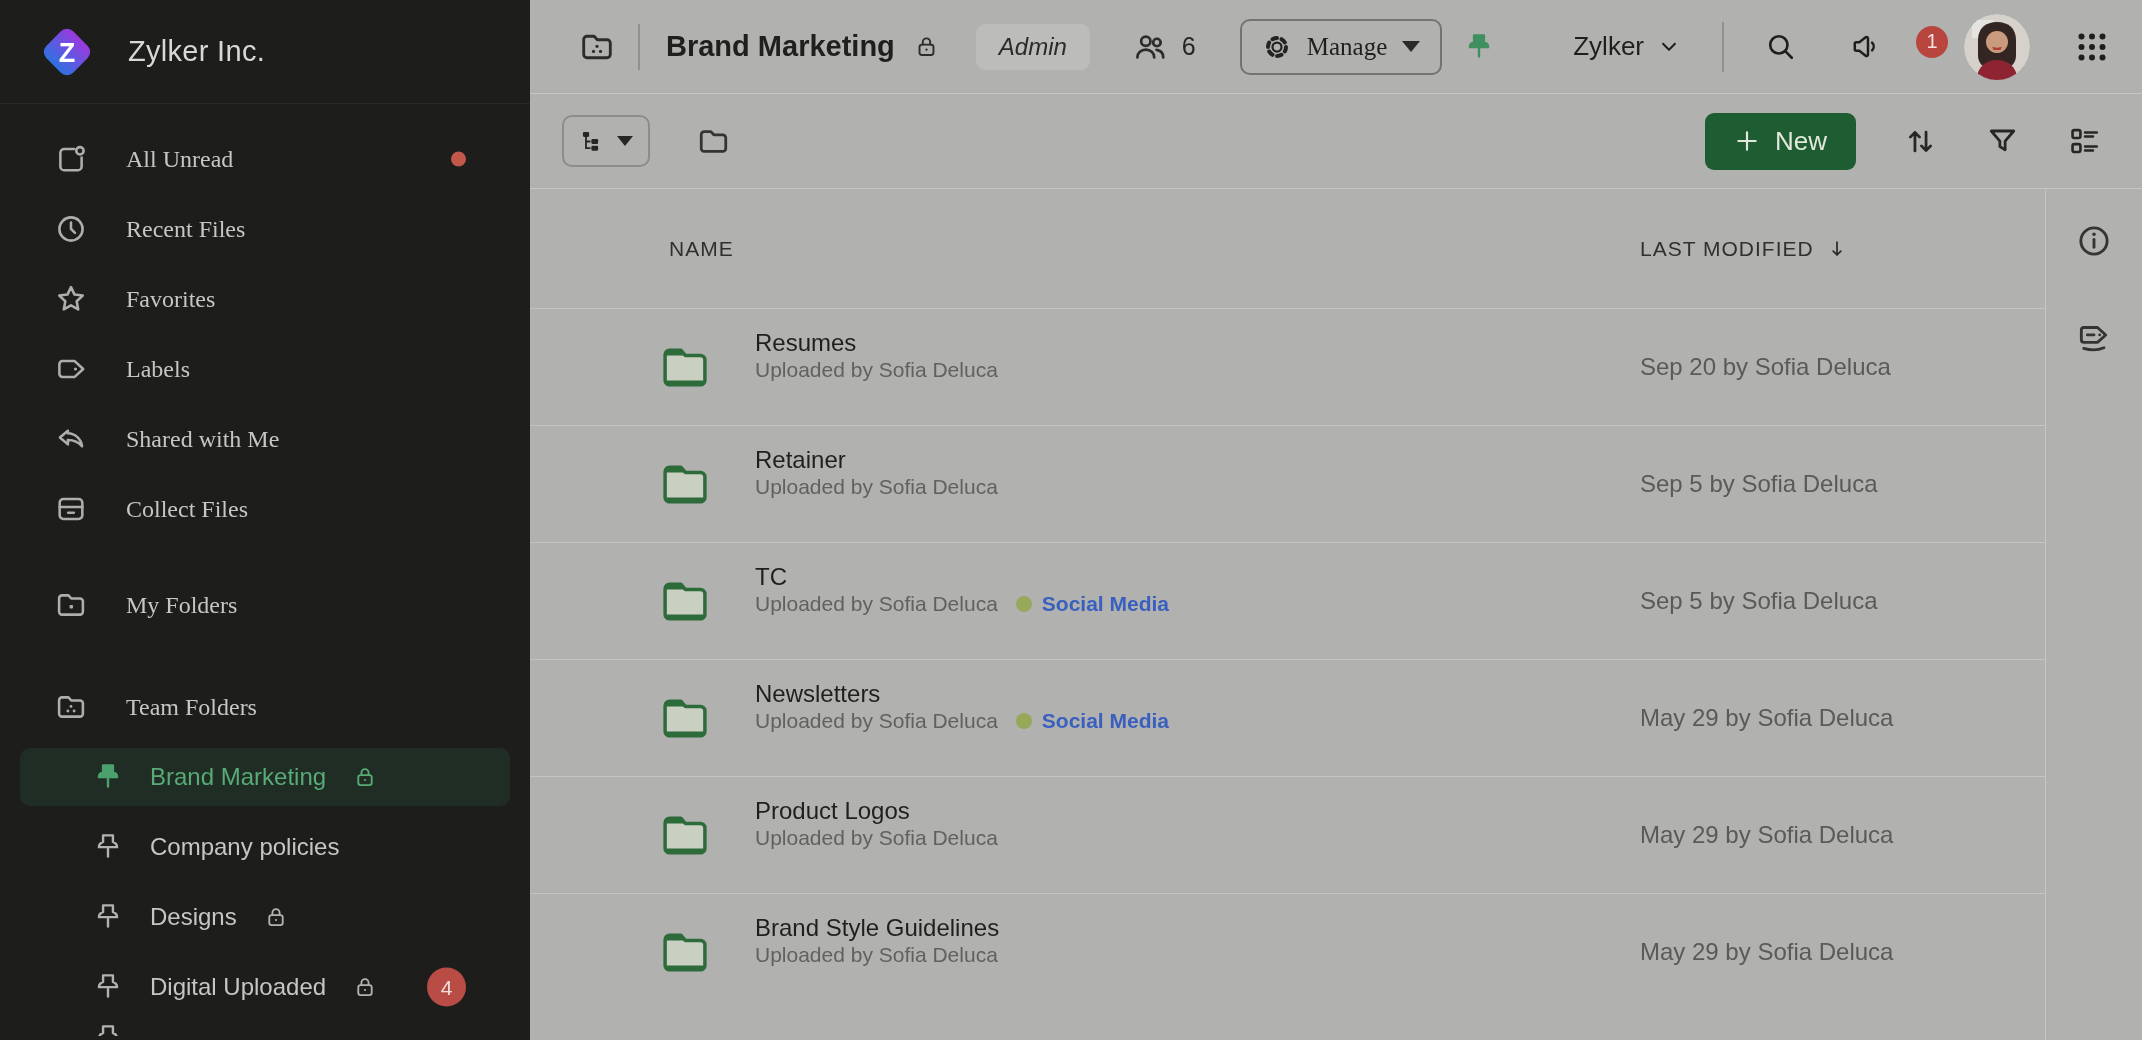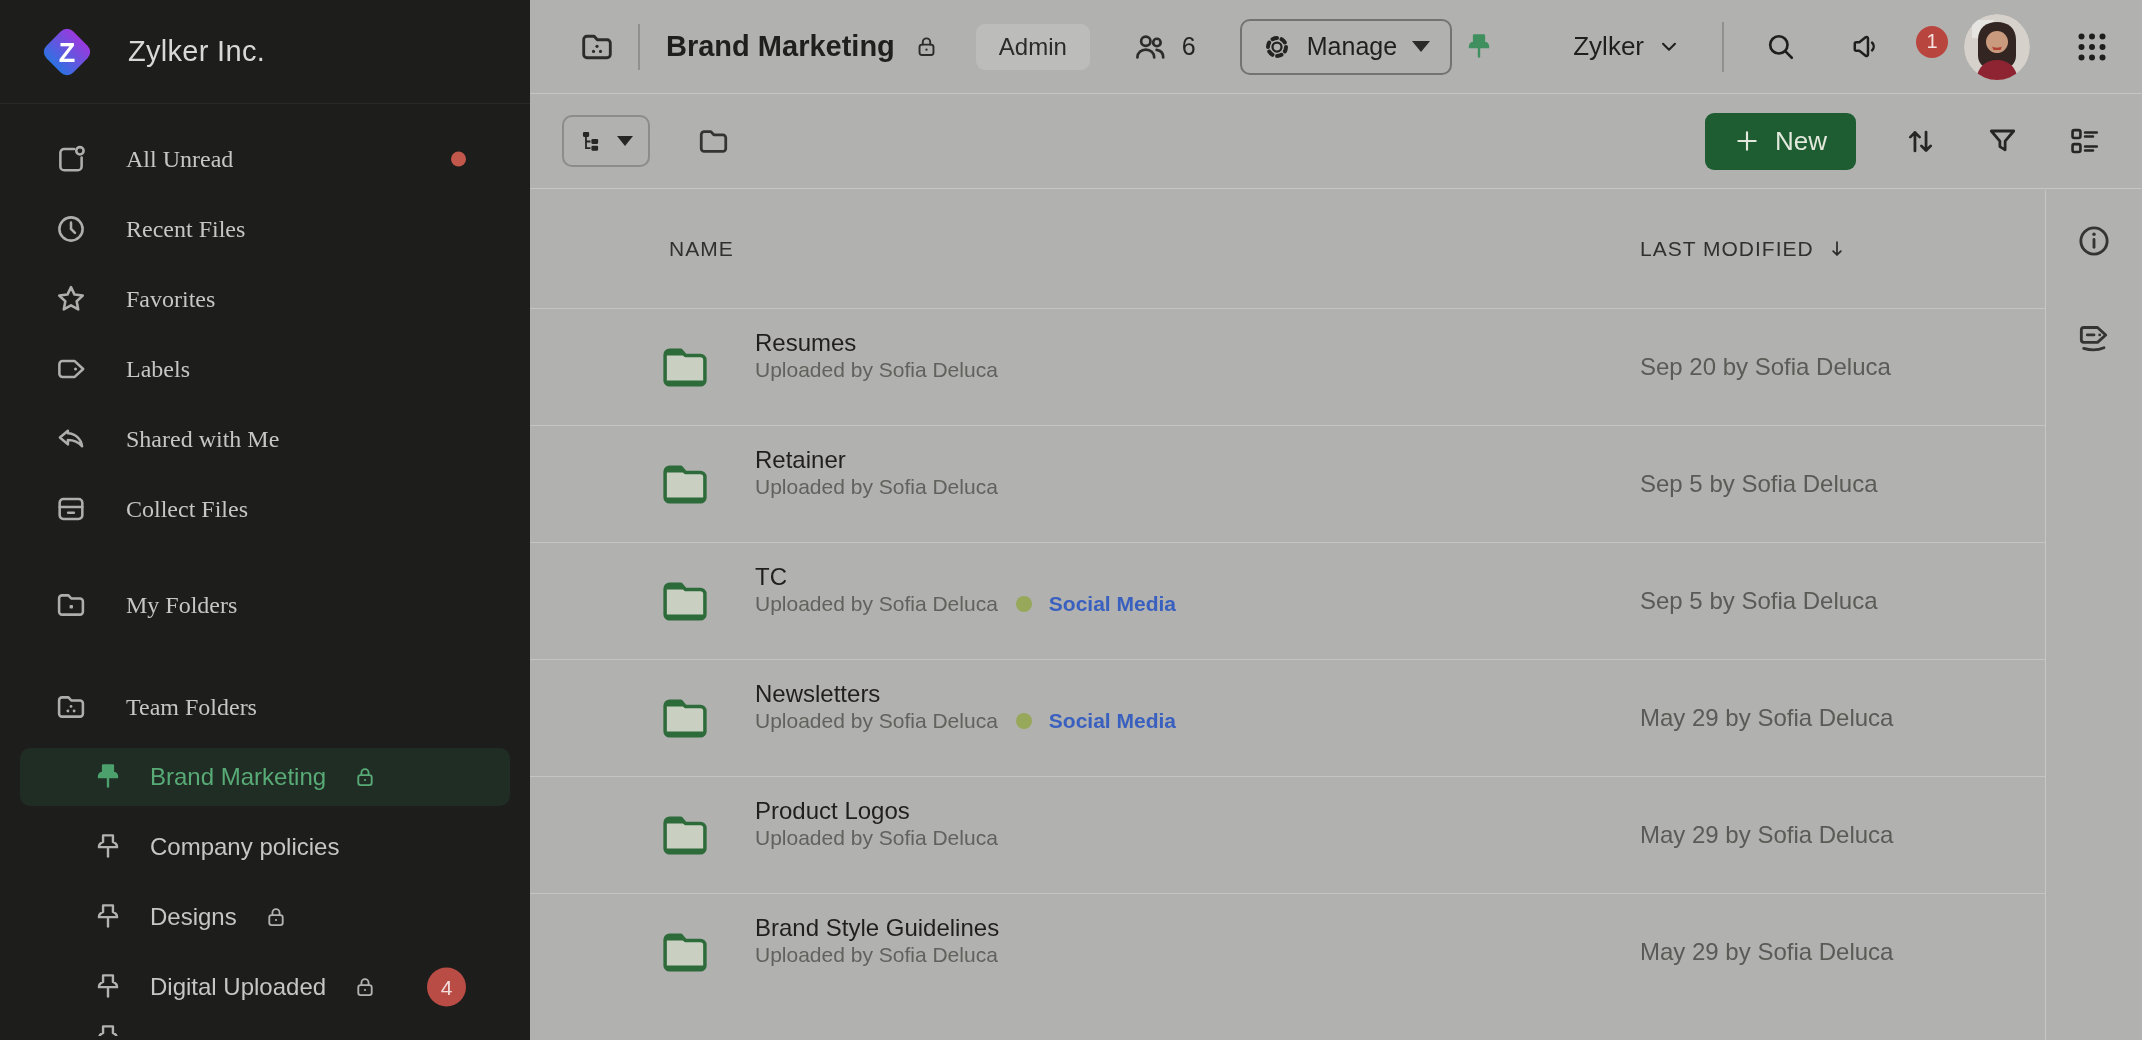--- a/index.html
+++ b/index.html
@@ -27,25 +27,25 @@
   .partial-item { height:14px; overflow:hidden; margin:0 20px; padding-left:72px; }
   .partial-item .s-ico { width:32px; height:32px; color:#b2b2b0; display:block; }
 
   
   .main { position:absolute; left:530px; top:0; right:0; bottom:0; }
   .topbar { display:flex; align-items:center; height:94px; border-bottom:1px solid #c6c6c4; padding:0 32px 0 48px; color:#232321; }
   .tf-ico { width:38px; height:38px; color:#2c2c2a; flex:none; }
   .v-div { width:2px; height:46px; background:#90908e; margin:0 22px; }
   .page-title { font-size:29px; font-weight:bold; color:#1f1f1d; margin-left:4px; }
   .title-lock { width:27px; height:27px; color:#2c2c2a; margin-left:18px; flex:none; }
-  .role-badge { margin-left:36px; background:#bcbcba; color:#2b2b29; font-size:24px; padding:9px 23px; border-radius:9px; }
+  .role-badge { margin-left:36px; background:#bcbcba; color:#2b2b29; font-size:24px; padding:9px 23px; border-radius:9px;font-style:italic; }
   .members { display:flex; align-items:center; margin-left:42px; gap:14px; }
   .members .s-ico { width:36px; height:36px; color:#2c2c2a; }
   .member-count { font-size:25px; color:#242422; }
-  .manage-btn { display:flex; align-items:center; margin-left:44px; gap:15px; border:2px solid #737371; border-radius:10px; padding:11px 20px; cursor:pointer; }
+  .manage-btn { display:flex; align-items:center; margin-left:44px; gap:15px; border:2px solid #737371; border-radius:10px; padding:11px 20px; cursor:pointer;font-family:Liberation Serif, serif; }
   .manage-btn .s-ico { width:30px; height:30px; color:#232321; }
   .manage-label { font-size:25px; color:#1f1f1d; }
   .caret { width:0; height:0; border-left:9px solid transparent; border-right:9px solid transparent; border-top:11px solid #2a2a28; }
   .hdr-pin { margin-left:auto; width:32px; height:32px; color:#3f8f5f; flex:none; }
   .workspace { display:flex; align-items:center; gap:14px; margin-left:78px; cursor:pointer; }
   .workspace-name { font-size:26px; color:#1f1f1d; }
   .chev { width:22px; height:22px; color:#1f1f1d; }
   .v-div2 { width:2px; height:50px; background:#90908e; margin:0 40px 0 42px; }
   .hicon { width:33px; height:33px; color:#1e1e1c; flex:none; cursor:pointer; }
   .ml50 { margin-left:52px; }
@@ -71,21 +71,21 @@
   .th { position:absolute; top:50%; transform:translateY(-50%); font-size:21px; letter-spacing:1px; color:#30302e; font-weight:500; }
   .th-name { left:139px; }
   .th-mod { left:1110px; display:flex; align-items:center; gap:12px; }
   .sort-arrow { width:22px; height:22px; color:#2c2c2a; }
   .row { position:relative; height:117px; border-top:1px solid #c4c4c2; cursor:pointer; }
   .row-folder { position:absolute; left:130px; top:33px; width:49px; height:49px; }
   .row-text { position:absolute; left:225px; top:19px; }
   .row-name { font-size:24px; color:#201f1d; line-height:30px; }
   .row-sub { display:flex; align-items:center; gap:18px; }
   .row-uploader { font-size:21px; color:#61615d; }
-  .label-chip { display:flex; align-items:center; gap:17px; }
+  .label-chip { display:flex; align-items:center; gap:10px; }
   .label-dot { width:16px; height:16px; border-radius:50%; background:#97a85b; }
   .label-text { font-size:21px; font-weight:bold; color:#3a60bf; }
   .row-date { position:absolute; left:1110px; top:44px; font-size:24px; color:#5a5a56; }
 
   
   .right-rail { position:absolute; right:0; top:190px; width:97px; bottom:0; border-left:1px solid #c6c6c4; display:flex; flex-direction:column; align-items:center; padding-top:32px; gap:58px; }
   .rail-ico { width:38px; height:38px; color:#343432; cursor:pointer; }
 </style>
 </head>
 <body>

